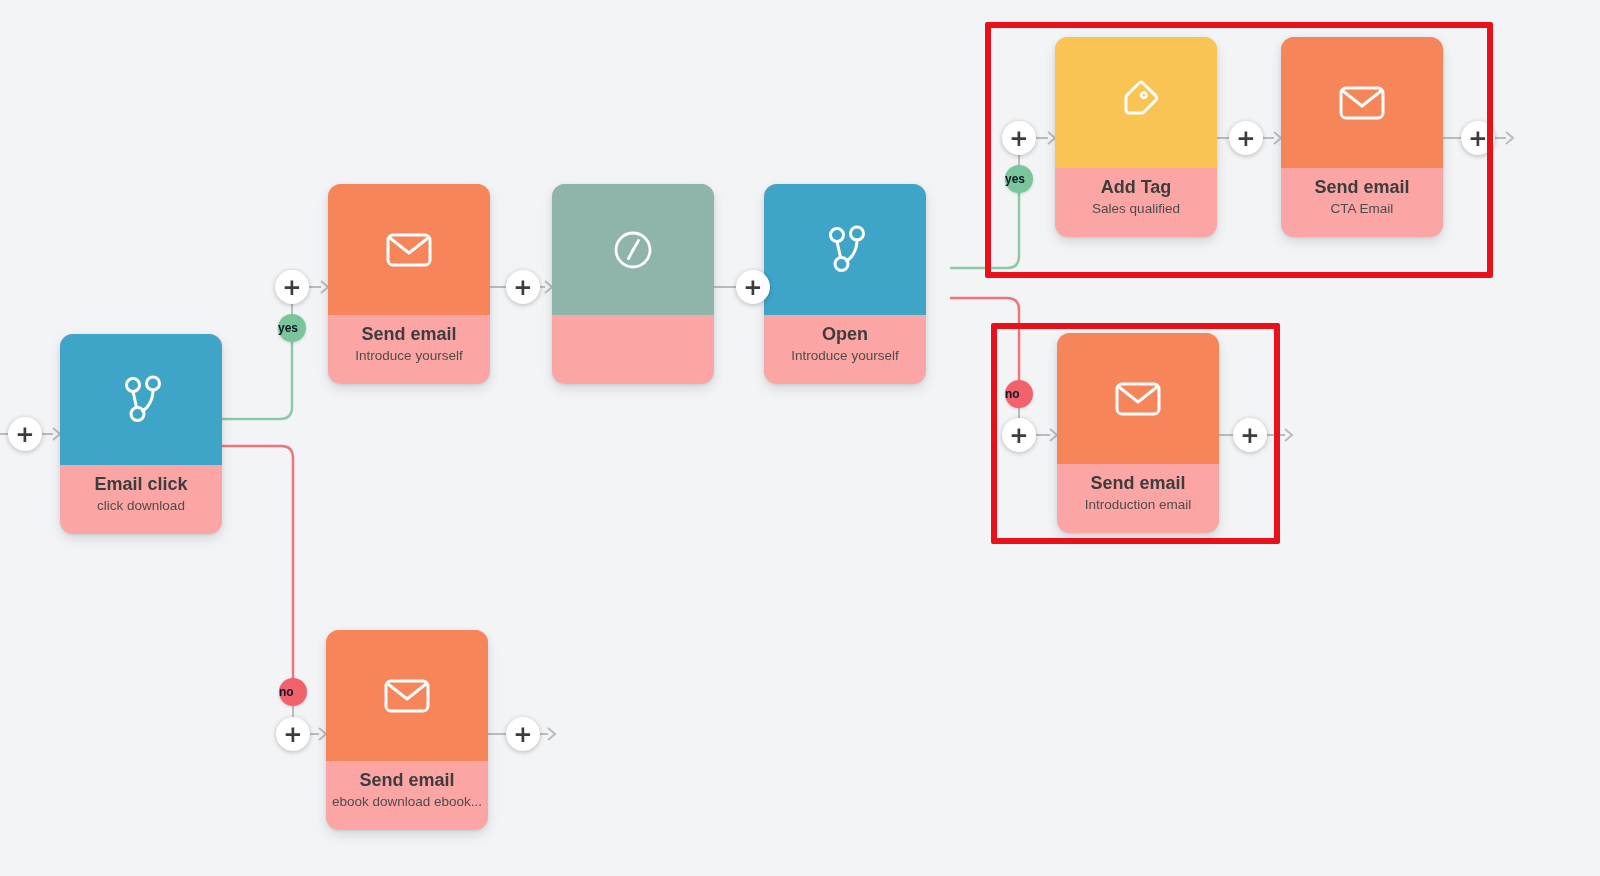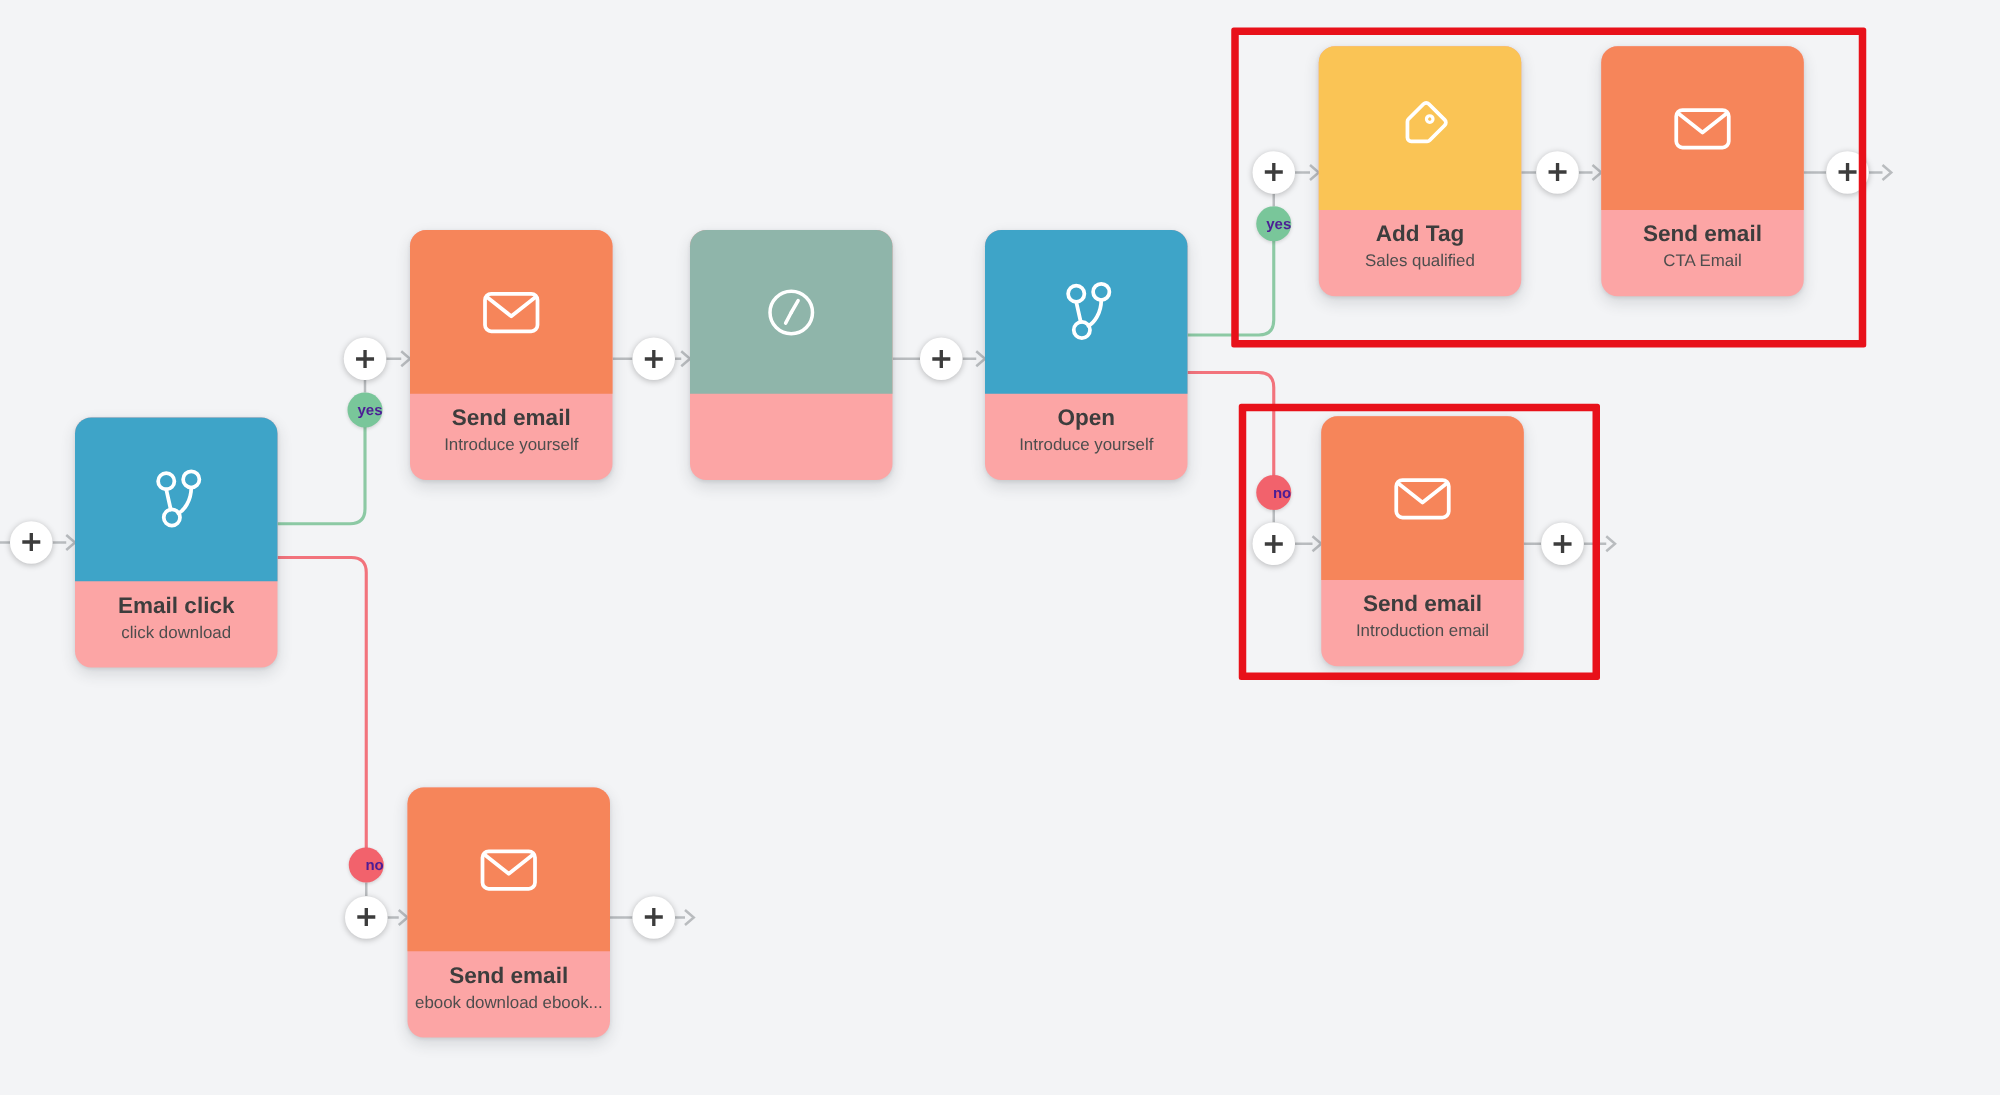--- a/index.html
+++ b/index.html
@@ -33,21 +33,21 @@
     position:absolute;width:34px;height:34px;border-radius:50%;
     background:#ffffff;border:none;padding:0;margin:0;z-index:20;cursor:pointer;
     transform:translate(-50%,-50%);
     box-shadow:0 1px 5px rgba(0,0,0,.25);
     font-family:"DejaVu Sans",sans-serif;font-weight:bold;font-size:23px;
     line-height:31px;color:#3c3c3c;text-align:center;
   }
   .badge{
     position:absolute;width:28px;height:28px;border-radius:50%;z-index:21;
     transform:translate(-50%,-50%);
-    color:#4c1d95;font-weight:bold;font-size:12px;line-height:28px;text-align:right;
+    color:#0f172a;font-weight:bold;font-size:12px;line-height:28px;text-align:left;
     box-shadow:0 1px 3px rgba(0,0,0,.15);
   }
   .hl-box{
     position:absolute;border:6px solid #e8111a;border-radius:2px;
     z-index:40;pointer-events:none;box-sizing:border-box;
   }
   .wire{fill:none;}
 </style>
 </head>
 <body style="background: rgb(243, 244, 246);">
@@ -135,21 +135,21 @@
   <div class="node" style="left:552px;top:184px">
     <div class="node-head" style="background: rgb(143, 181, 170);">
       <svg class="icon-svg" width="56" height="56" viewBox="0 0 56 56" stroke="#ffffff" stroke-width="2.8" fill="none" stroke-linecap="round">
         <circle cx="28" cy="28" r="17"></circle>
           <path d="M28,28 L33.5,18.5"></path>
           <path d="M28,28 L23.5,36.5"></path>
       </svg>
     </div>
   </div>
 
-  <div class="node" style="left:788px;top:184px">
+  <div class="node" style="left:764px;top:184px">
     <div class="node-head" style="background: rgb(62, 164, 200);">
       <svg class="icon-svg" width="56" height="56" viewBox="0 0 56 56" stroke="#ffffff" stroke-width="3" fill="none" stroke-linecap="round">
         <circle cx="20" cy="13" r="6.5"></circle>
           <circle cx="40" cy="11.5" r="6.5"></circle>
           <circle cx="24.5" cy="42" r="6.5"></circle>
         <path d="M20,19.5 L23.6,35.6"></path>
           <path d="M40,18 C40,29 34,36.5 29.7,38.7"></path>
       </svg>
     </div>
     <div class="node-body">

